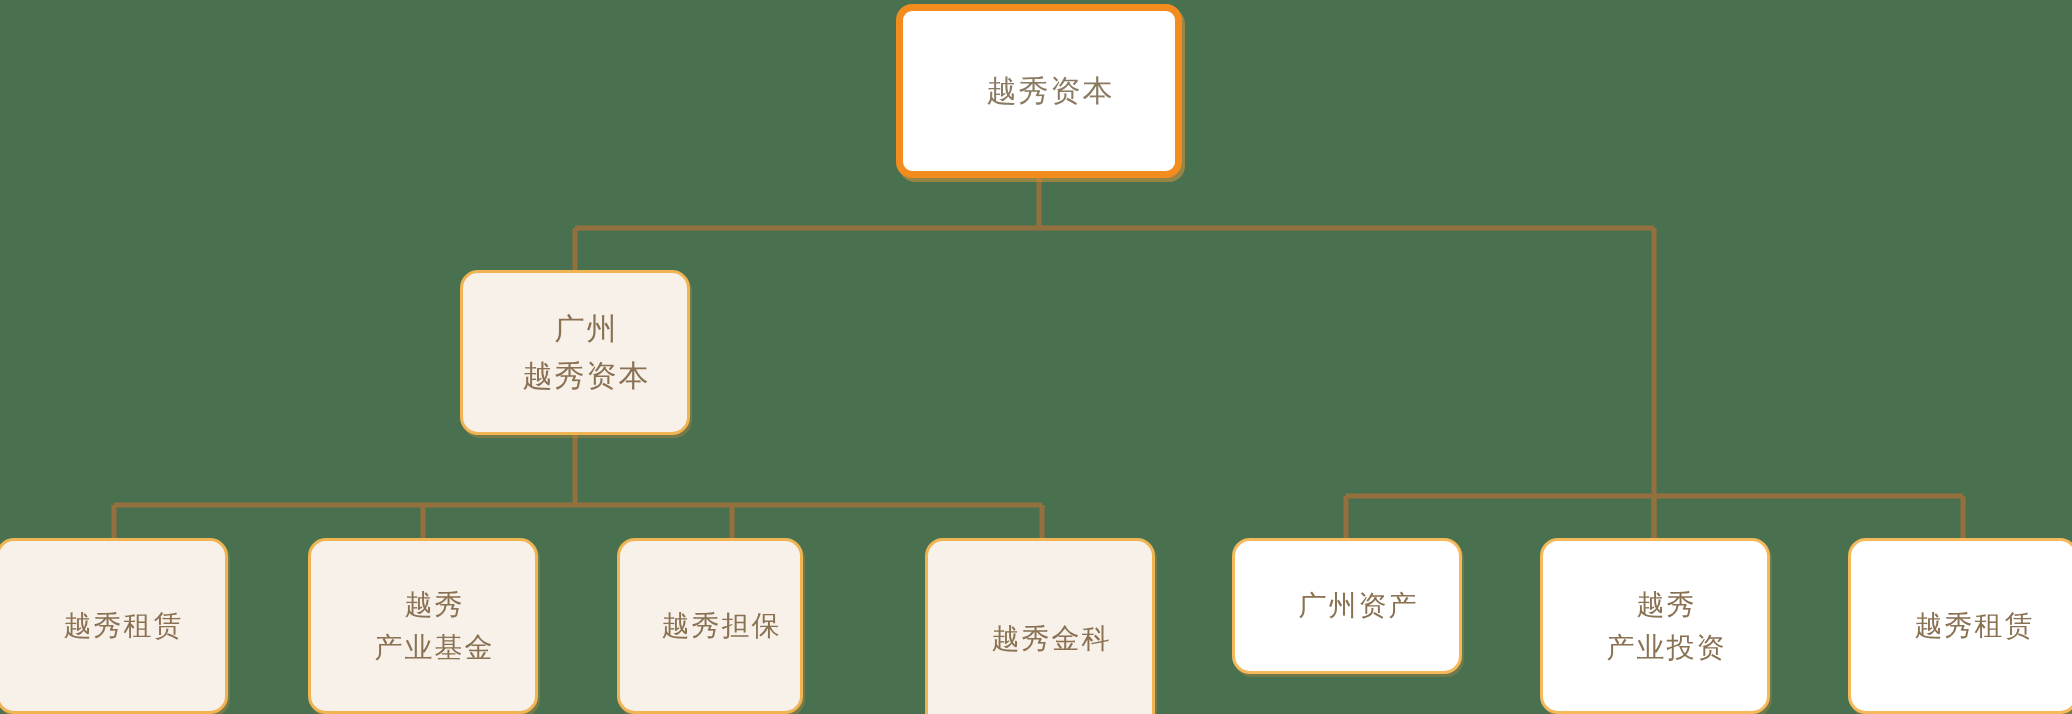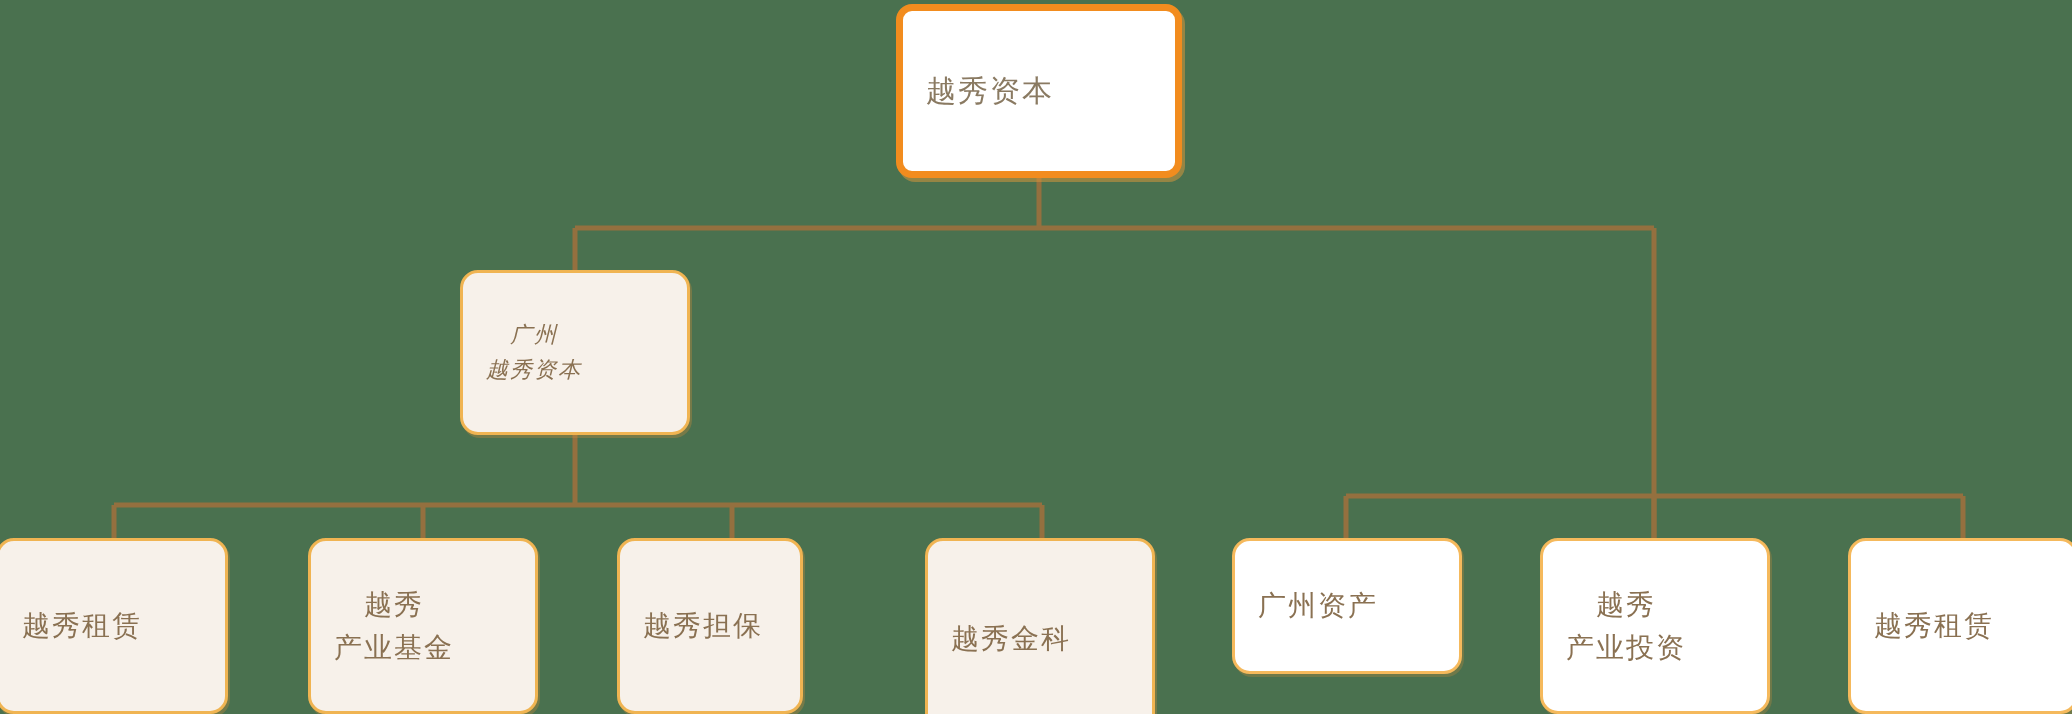--- a/index.html
+++ b/index.html
@@ -21,44 +21,43 @@
     top: 0;
     width: 2072px;
     height: 714px;
     pointer-events: none;
   }
   .node {
     position: absolute;
     box-sizing: border-box;
     display: flex;
     align-items: center;
-    justify-content: flex-start;
+    justify-content: center;
     text-align: center;
     border-radius: 18px;
     color: #8a7152;
     letter-spacing: 2px;
     line-height: 1.55;
     white-space: pre-line;
     z-index: 3;
     padding-left: 23px;
   }
   .node.root {
     background: #ffffff;
     border: 7px solid #f28c1e;
     border-radius: 16px;
     font-size: 30px;
     color: #8a7a62;
     box-shadow: 3px 4px 0 rgba(214,150,60,0.55);
   }
   .node.branch {
     background: #f7f1ea;
     border: 3px solid #f0b452;
-    font-size: 22px;
+    font-size: 30px;
     box-shadow: 2px 3px 0 rgba(200,140,60,0.35);
-    font-style: italic;
   }
   .node.leaf-cream {
     background: #f7f1ea;
     border: 3px solid #f0b452;
     font-size: 28px;
     box-shadow: 2px 3px 0 rgba(200,140,60,0.35);
   }
   .node.leaf-white {
     background: #ffffff;
     border: 3px solid #f5b95c;

